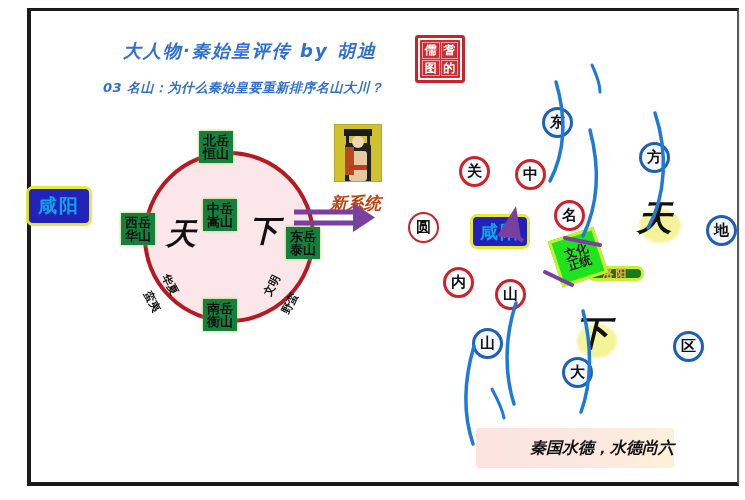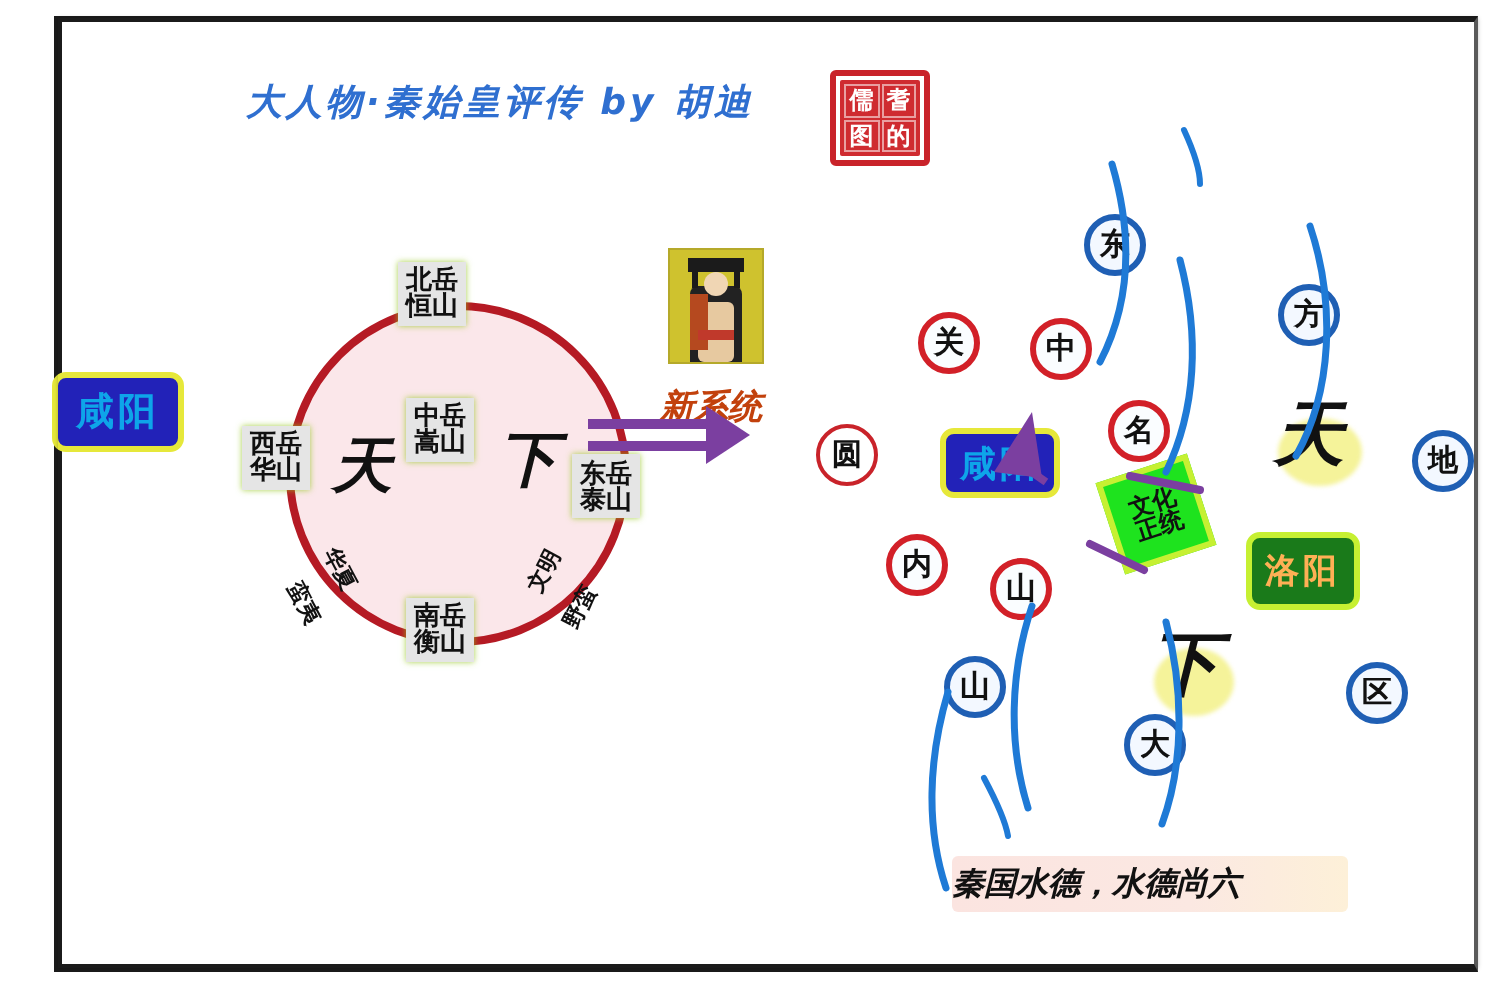--- a/index.html
+++ b/index.html
@@ -53,21 +53,21 @@
   }
 
   
   #bigcircle{
     position:absolute;left:112px;top:140px;width:172px;height:172px;
     border:4px solid #b51a24;border-radius:50%;
     background:#fbe7ea;box-sizing:border-box;
   }
 
   .ylabel{
-    position:absolute;background:#e5e5e5;color:#111;
+    position:absolute;background:#15803d;color:#111;
     font-weight:bold;font-size:13px;line-height:13px;
     padding:3px 4px;text-align:center;white-space:nowrap;
     box-shadow:0 0 3px rgba(150,200,30,.8);
   }
   .ylabel span{display:block;}
 
   .bigch{
     position:absolute;color:#111;font-size:30px;font-weight:bold;
     font-style:italic;line-height:1;
   }
@@ -144,35 +144,36 @@
     display:flex;align-items:center;justify-content:center;
   }
   #culture .txt{
     color:#111;font-size:12px;font-weight:bold;line-height:12px;
     text-align:center;
   }
   #culture .txt span{display:block;}
 
   
   #pinkbar{
-    position:absolute;left:445px;top:417px;width:198px;height:28px;
+    position:absolute;left:445px;top:417px;width:198px;height:40px;
     background:linear-gradient(90deg,#fbe4e0,#fbe8e2 60%,#fdf0d8);
-    border-radius:3px;display:flex;align-items:center;justify-content:flex-start;
+    border-radius:3px;display:flex;align-items:center;justify-content:flex-end;
   }
   #pinkbar .t{color:#111;font-size:16px;font-weight:bold;font-style:italic;white-space:nowrap;}
 
   svg.ov{position:absolute;left:0;top:0;width:745px;height:500px;pointer-events:none;}
 </style>
 </head>
 <body>
 
 <div id="stage">
   <div id="frame">
 
     <div id="title1" class="cn">大人物·秦始皇评传   by 胡迪</div>
+    <div id="title2" class="cn">03 名山：为什么秦始皇要重新排序名山大川？</div>
 
     <div id="seal">
       <div class="inner">
         <div class="ch cn">儒</div>
         <div class="ch cn">耆</div>
         <div class="ch cn">图</div>
         <div class="ch cn">的</div>
       </div>
     </div>
 
@@ -222,21 +223,21 @@
         <div class="hatl"></div>
         <div class="hatr"></div>
       <div class="belt"></div>
     </div>
 
     <div id="newsys" class="cn">新系统</div>
     <div id="yuan" class="cn">圆</div>
 
     <div class="navybox cn" style="left:439px;top:203px;width:60px;height:35px;font-size:18px;">咸阳</div>
 
-    <div class="greenbox cn" style="left:592px;top:255px;width:57px;height:39px;font-size:17px;">洛阳</div>
+    <div class="greenbox cn" style="left:556px;top:255px;width:57px;height:15px;font-size:11px;">洛阳</div>
 
     <div id="culture">
       <div class="txt cn">
         <span>文化</span>
         <span>正统</span>
       </div>
     </div>
 
     <div class="hlbg" style="left:608px;top:198px;width:42px;height:34px;"></div>
     <div class="hl cn" style="left:606px;top:190px;font-size:35px;">天</div>

